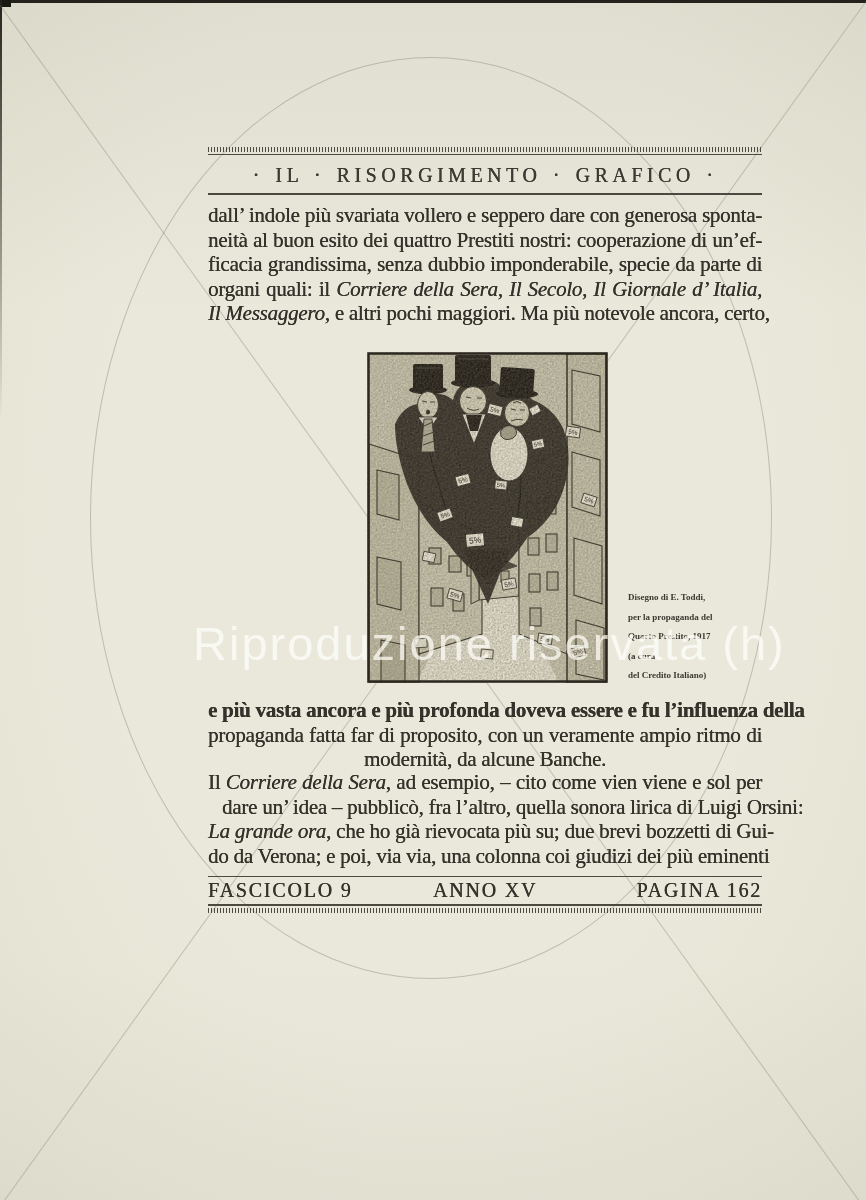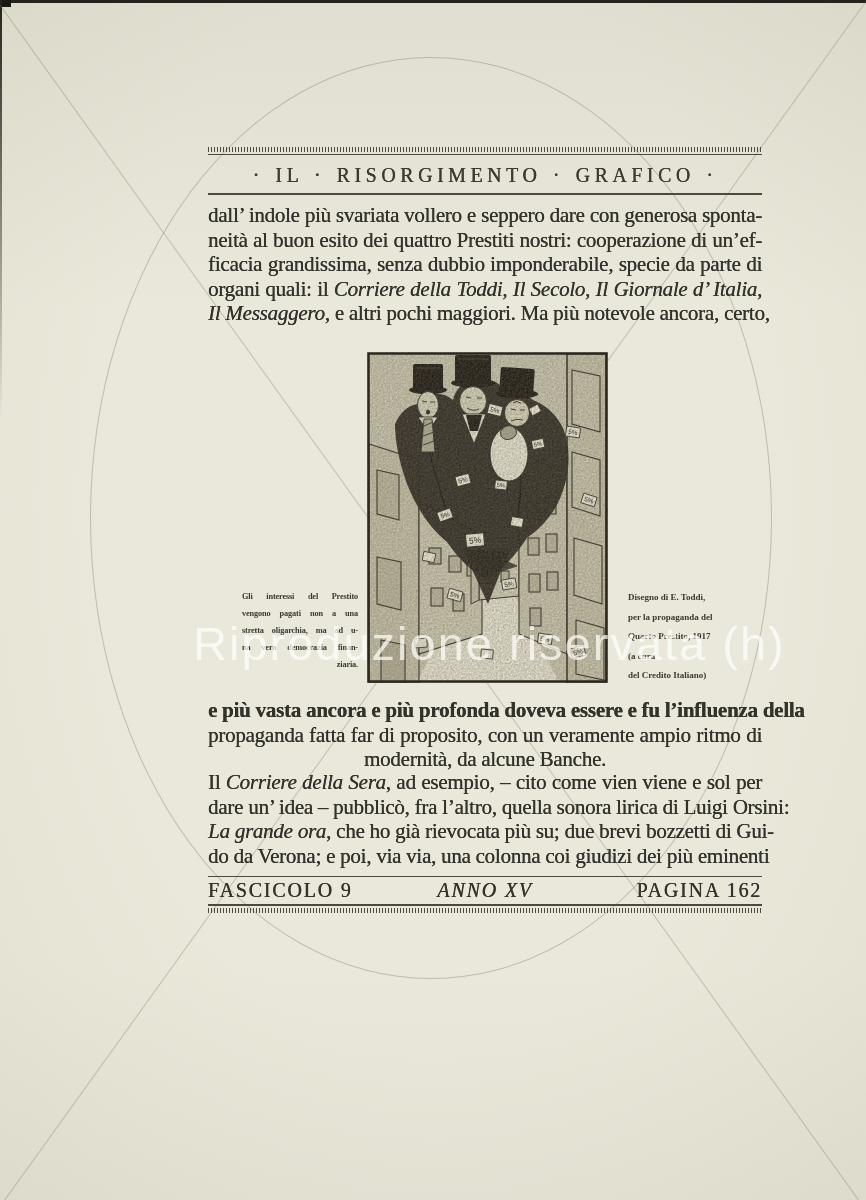--- a/index.html
+++ b/index.html
@@ -41,21 +41,21 @@
   .illustration{position:absolute;left:159px;top:0;}
   .caption{position:absolute;top:236px;color:#3b3a31;font-weight:bold;}
   .caption .tline{white-space:nowrap;}
   .caption-left{left:34px;width:116px;font-size:8.3px;line-height:17px;letter-spacing:-0.15px;}
   .caption-right{left:420px;width:126px;font-size:9px;line-height:19.5px;}
   .caption-right .tline{text-align:left;text-align-last:left;}
 
   .pagefooter{top:876px;border-top:1.5px solid #4b4a40;color:#34332c;}
   .footer-row{display:flex;align-items:baseline;font-size:20px;letter-spacing:1.8px;line-height:27px;text-shadow:0.3px 0 currentColor;}
   .footer-row .fl{flex:1;text-align:left;}
-  .footer-row .fc{flex:1;text-align:center;font-style:italic;}
+  .footer-row .fc{flex:1;text-align:center;}
   .footer-row .fr{flex:1;text-align:right;}
   .pagefooter .rule-dotted{margin-top:2px;}
 
   .watermark{
     position:absolute;left:193px;top:616px;z-index:30;
     font-family:"Liberation Sans", sans-serif;font-size:47px;letter-spacing:2px;
     color:#dcdacb;mix-blend-mode:screen;opacity:0.85;pointer-events:none;white-space:nowrap;
   }
 </style>
 </head>
@@ -75,21 +75,21 @@
     <div class="rule-dotted"></div>
     <div class="rule-line"></div>
     <div class="masthead-title">· IL · RISORGIMENTO · GRAFICO ·</div>
     <div class="rule-line under"></div>
   </div>
 
   <div class="content bodytext p1" style="position:absolute;">
       <div class="tline" style="text-align: justify; text-align-last: justify;"><span>dall’ indole più svariata vollero e seppero dare con generosa sponta-</span></div>
       <div class="tline" style="text-align: justify; text-align-last: justify;"><span>neità al buon esito dei quattro Prestiti nostri: cooperazione di un’ef-</span></div>
       <div class="tline" style="text-align: justify; text-align-last: justify;"><span>ficacia grandissima, senza dubbio imponderabile, specie da parte di</span></div>
-      <div class="tline" style="text-align: justify; text-align-last: justify;"><span>organi quali: il </span><i>Corriere della Toddi, Il Secolo, Il Giornale d’ Italia,</i></div>
+      <div class="tline" style="text-align: justify; text-align-last: justify;"><span>organi quali: il </span><i>Corriere della Sera, Il Secolo, Il Giornale d’ Italia,</i></div>
       <div class="tline" style="text-align: justify; text-align-last: justify;"><i>Il Messaggero,</i><span> e altri pochi maggiori. Ma più notevole ancora, certo,</span></div>
     </div>
 
   <div class="figure-row">
     <svg class="illustration" width="241" height="331" viewBox="0 0 241 331">
       <defs>
         <filter id="grain" x="0" y="0" width="100%" height="100%">
           <feTurbulence type="fractalNoise" baseFrequency="0.55" numOctaves="2" result="n"></feTurbulence>
           <feColorMatrix in="n" type="matrix" values="0 0 0 0 0.17  0 0 0 0 0.155  0 0 0 0 0.115  0.55 0.55 0.55 0 -0.52"></feColorMatrix>
         </filter>
@@ -246,44 +246,37 @@
           </g>
         <g transform="translate(168,58) rotate(-28)">
             <rect x="-5" y="-4" width="10" height="8" fill="#efecd9" stroke="#2a251d" stroke-width="0.8"></rect>
           </g>
       </g>
 
       <rect x="0" y="0" width="241" height="331" filter="url(#grain)" opacity="0.8"></rect>
       <rect x="1.5" y="1.5" width="238" height="328" fill="none" stroke="#2c2820" stroke-width="2.5"></rect>
     </svg>
 
-    <div class="caption caption-left">
-        <div class="tline" style="text-align: justify; text-align-last: justify;"><span>Gli interessi del Prestito</span></div>
-        <div class="tline" style="text-align: justify; text-align-last: justify;"><span>vengono pagati non a una</span></div>
-        <div class="tline" style="text-align: justify; text-align-last: justify;"><span>stretta oligarchia, ma ad u-</span></div>
-        <div class="tline" style="text-align: justify; text-align-last: justify;"><span>na vera democrazia finan-</span></div>
-        <div class="tline" style="text-align: right; text-align-last: right;"><span>ziaria.</span></div>
-      </div>
     <div class="caption caption-right">
         <div class="tline" style="text-align: right; text-align-last: left;"><span>Disegno di E. Toddi,</span></div>
         <div class="tline" style="text-align: left; text-align-last: left;"><span>per la propaganda del</span></div>
         <div class="tline" style="text-align: left; text-align-last: left;"><span>Quarto Prestito, 1917</span></div>
         <div class="tline" style="text-align: left; text-align-last: left;"><span>(a cura</span></div>
         <div class="tline" style="text-align: left; text-align-last: left;"><span>del Credito Italiano)</span></div>
       </div>
   </div>
 
   <div class="content bodytext p2" style="position:absolute;">
       <div class="tline" style="text-align: justify; text-align-last: justify; font-weight: bold;"><span>e più vasta ancora e più profonda doveva essere e fu l’influenza della</span></div>
       <div class="tline" style="text-align: justify; text-align-last: justify;"><span>propaganda fatta far di proposito, con un veramente ampio ritmo di</span></div>
       <div class="tline" style="text-align: center; text-align-last: center;"><span>modernità, da alcune Banche.</span></div>
     </div>
   <div class="content bodytext p3" style="position:absolute;">
       <div class="tline" style="text-align: justify; text-align-last: justify;"><span>Il </span><i>Corriere della Sera</i><span>, ad esempio, – cito come vien viene e sol per</span></div>
-      <div class="tline" style="text-align: justify; text-align-last: justify;"><span>dare un’ idea – pubblicò, fra l’altro, quella sonora lirica di Luigi Orsini:</span></div>
+      <div class="tline" style="text-align: justify; text-align-last: justify; margin-left: 14px;"><span>dare un’ idea – pubblicò, fra l’altro, quella sonora lirica di Luigi Orsini:</span></div>
       <div class="tline" style="text-align: justify; text-align-last: justify;"><i>La grande ora</i><span>, che ho già rievocata più su; due brevi bozzetti di Gui-</span></div>
       <div class="tline" style="text-align: justify; text-align-last: justify;"><span>do da Verona; e poi, via via, una colonna coi giudizi dei più eminenti</span></div>
     </div>
 
   <div class="content pagefooter" style="position:absolute;">
     <div class="footer-row">
       <span class="fl">FASCICOLO 9</span>
       <span class="fc">ANNO XV</span>
       <span class="fr">PAGINA 162</span>
     </div>

